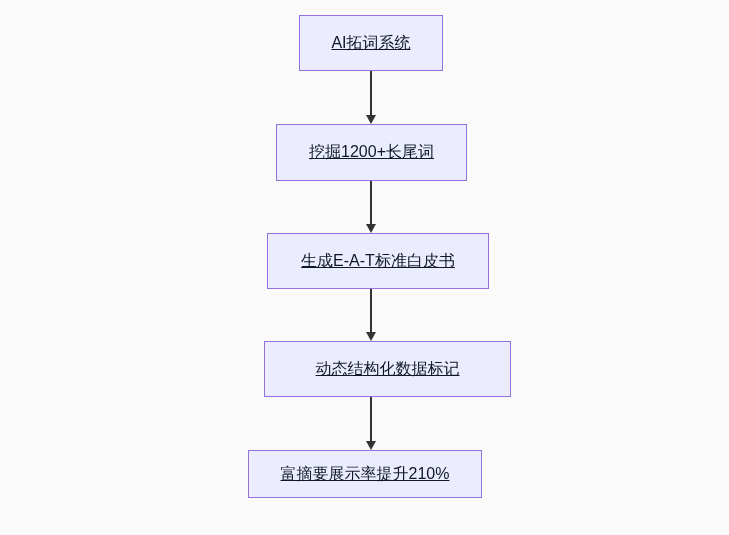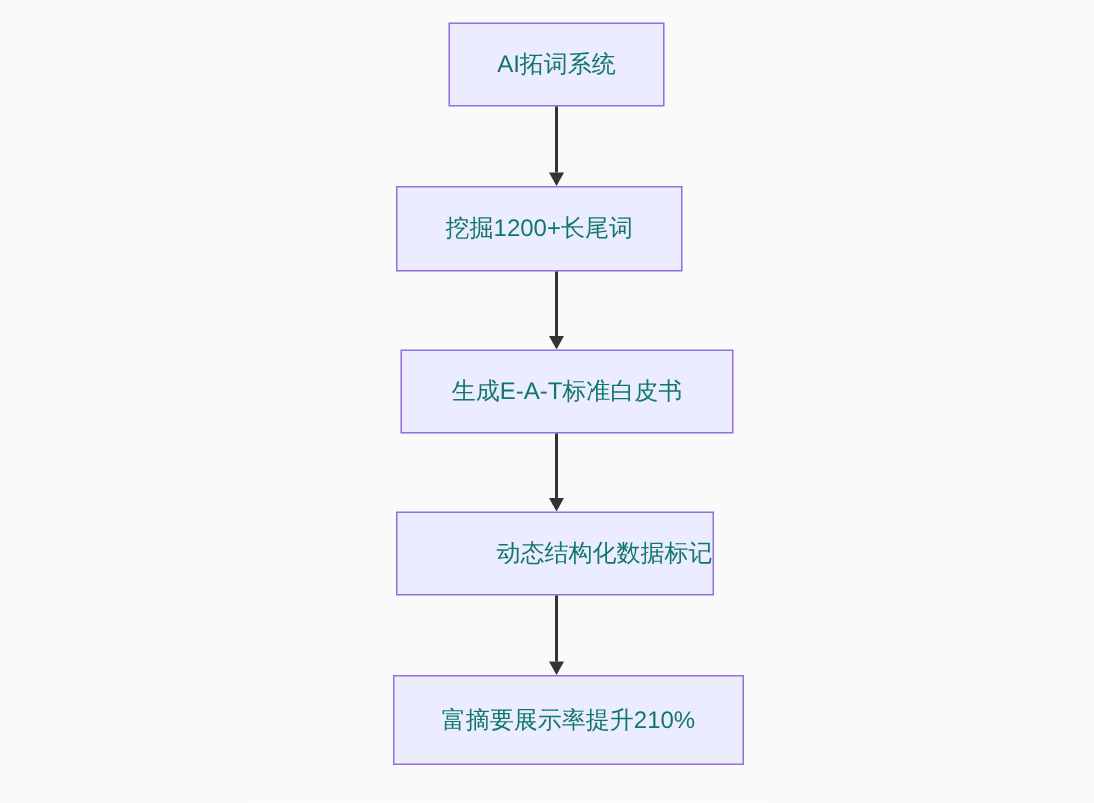--- a/index.html
+++ b/index.html
@@ -12,33 +12,34 @@
     width: 729px;
     height: 535px;
     background: #fafafa;
     overflow: hidden;
   }
   .node {
     position: absolute;
     box-sizing: border-box;
     background: #ececff;
     border: 1px solid #9370db;
-    color: #0f766e;
+    color: #0f172a;
     font-size: 16px;
     display: flex;
     align-items: center;
     justify-content: center;
     text-align: center;
     white-space: nowrap;
+    text-decoration: underline;
   }
   .node-1 { left: 299px; top: 15px;  width: 144px; height: 56px; }
-  .node-2 { left: 264px; top: 124px; width: 191px; height: 57px; }
+  .node-2 { left: 276px; top: 124px; width: 191px; height: 57px; }
   .node-3 { left: 267px; top: 233px; width: 222px; height: 56px; }
-  .node-4 { left: 264px; top: 341px; width: 212px; height: 56px; justify-content: flex-end; }
-  .node-5 { left: 262px; top: 450px; width: 234px; height: 60px; }
+  .node-4 { left: 264px; top: 341px; width: 247px; height: 56px; }
+  .node-5 { left: 248px; top: 450px; width: 234px; height: 48px; }
 
   .arrow-line {
     position: absolute;
     left: 370px;
     width: 2px;
     background: #333333;
   }
   .arrow-head {
     position: absolute;
     left: 366px;

